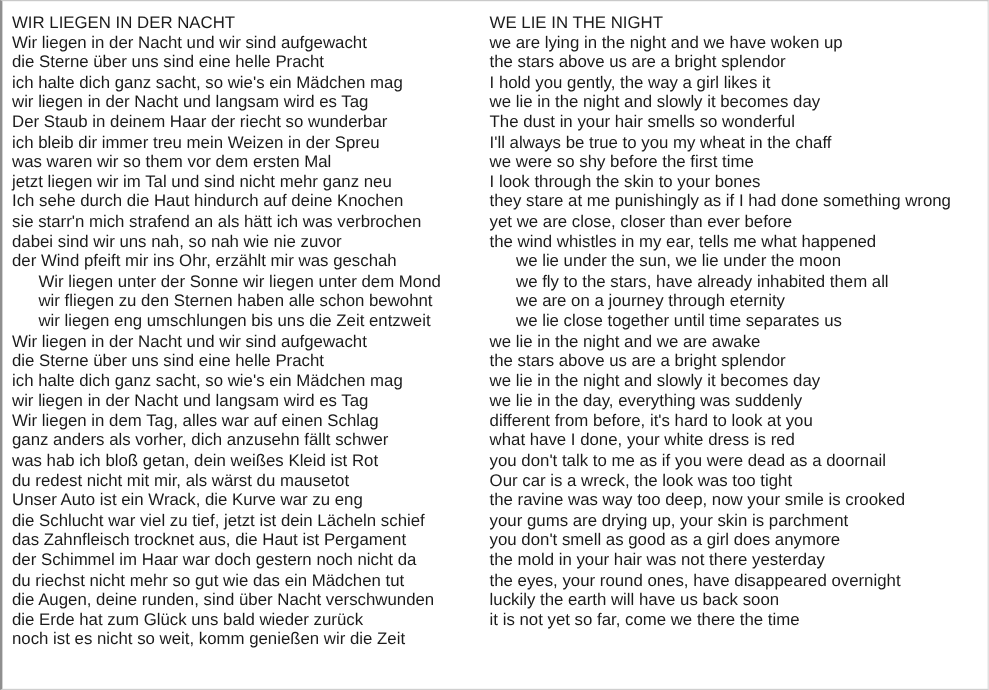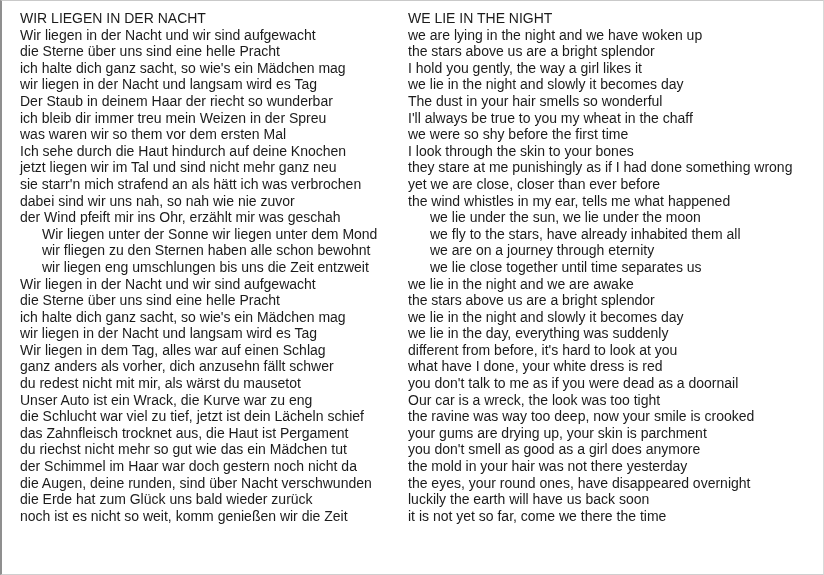--- a/index.html
+++ b/index.html
@@ -25,60 +25,61 @@
     font-family: "Liberation Sans", sans-serif;
     font-size: 14px;
     line-height: 16.6px;
     color: #1b1b1b;
   }
   .column {
     position: absolute;
     top: 9px;
     white-space: nowrap;
   }
-  .col-german { left: 8px; margin-left: 10px; }
+  .col-german { left: 8px; }
   .col-english { left: 406px; }
   .line { height: 16.6px; }
   .line.indent { padding-left: 22px; }
   .title { font-weight: normal; }
 </style>
 </head>
 <body>
 
 <div class="page">
   <div class="column col-german">
     <div class="line title">WIR LIEGEN IN DER NACHT</div>
     <div>
         <div class="line">Wir liegen in der Nacht und wir sind aufgewacht</div>
         <div class="line">die Sterne über uns sind eine helle Pracht</div>
         <div class="line">ich halte dich ganz sacht, so wie's ein Mädchen mag</div>
         <div class="line">wir liegen in der Nacht und langsam wird es Tag</div>
         <div class="line">Der Staub in deinem Haar der riecht so wunderbar</div>
         <div class="line">ich bleib dir immer treu mein Weizen in der Spreu</div>
         <div class="line">was waren wir so them vor dem ersten Mal</div>
+        <div class="line">jetzt liegen wir im Tal und sind nicht mehr ganz neu</div>
         <div class="line">Ich sehe durch die Haut hindurch auf deine Knochen</div>
-        <div class="line">jetzt liegen wir im Tal und sind nicht mehr ganz neu</div>
         <div class="line">sie starr'n mich strafend an als hätt ich was verbrochen</div>
         <div class="line">dabei sind wir uns nah, so nah wie nie zuvor</div>
         <div class="line">der Wind pfeift mir ins Ohr, erzählt mir was geschah</div>
         <div class="line indent">Wir liegen unter der Sonne wir liegen unter dem Mond</div>
         <div class="line indent">wir fliegen zu den Sternen haben alle schon bewohnt</div>
         <div class="line indent">wir liegen eng umschlungen bis uns die Zeit entzweit</div>
         <div class="line">Wir liegen in der Nacht und wir sind aufgewacht</div>
         <div class="line">die Sterne über uns sind eine helle Pracht</div>
         <div class="line">ich halte dich ganz sacht, so wie's ein Mädchen mag</div>
         <div class="line">wir liegen in der Nacht und langsam wird es Tag</div>
         <div class="line">Wir liegen in dem Tag, alles war auf einen Schlag</div>
         <div class="line">ganz anders als vorher, dich anzusehn fällt schwer</div>
+        <div class="line">was hab ich bloß getan, dein weißes Kleid ist Rot</div>
         <div class="line">du redest nicht mit mir, als wärst du mausetot</div>
         <div class="line">Unser Auto ist ein Wrack, die Kurve war zu eng</div>
         <div class="line">die Schlucht war viel zu tief, jetzt ist dein Lächeln schief</div>
         <div class="line">das Zahnfleisch trocknet aus, die Haut ist Pergament</div>
+        <div class="line">der Schimmel im Haar war doch gestern noch nicht da</div>
         <div class="line">du riechst nicht mehr so gut wie das ein Mädchen tut</div>
-        <div class="line">der Schimmel im Haar war doch gestern noch nicht da</div>
         <div class="line">die Augen, deine runden, sind über Nacht verschwunden</div>
         <div class="line">die Erde hat zum Glück uns bald wieder zurück</div>
         <div class="line">noch ist es nicht so weit, komm genießen wir die Zeit</div>
       </div>
   </div>
   <div class="column col-english">
     <div class="line title">WE LIE IN THE NIGHT</div>
     <div>
         <div class="line">we are lying in the night and we have woken up</div>
         <div class="line">the stars above us are a bright splendor</div>

